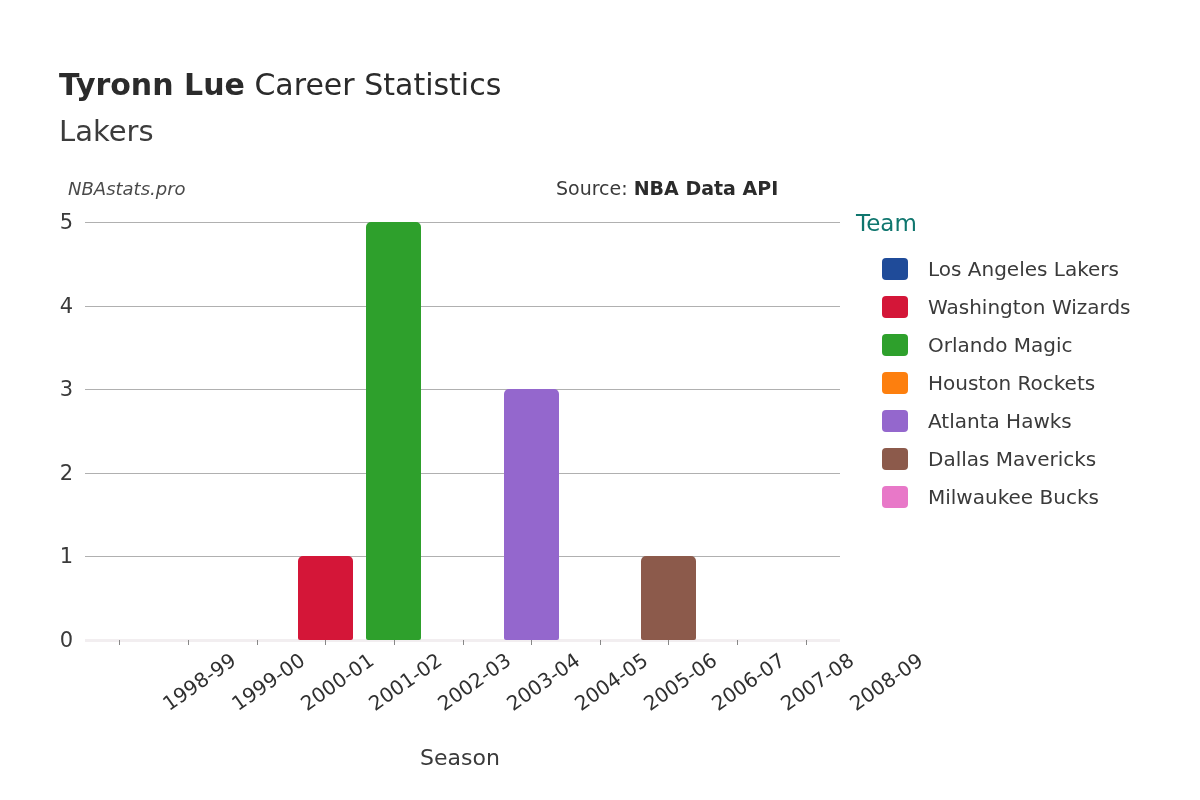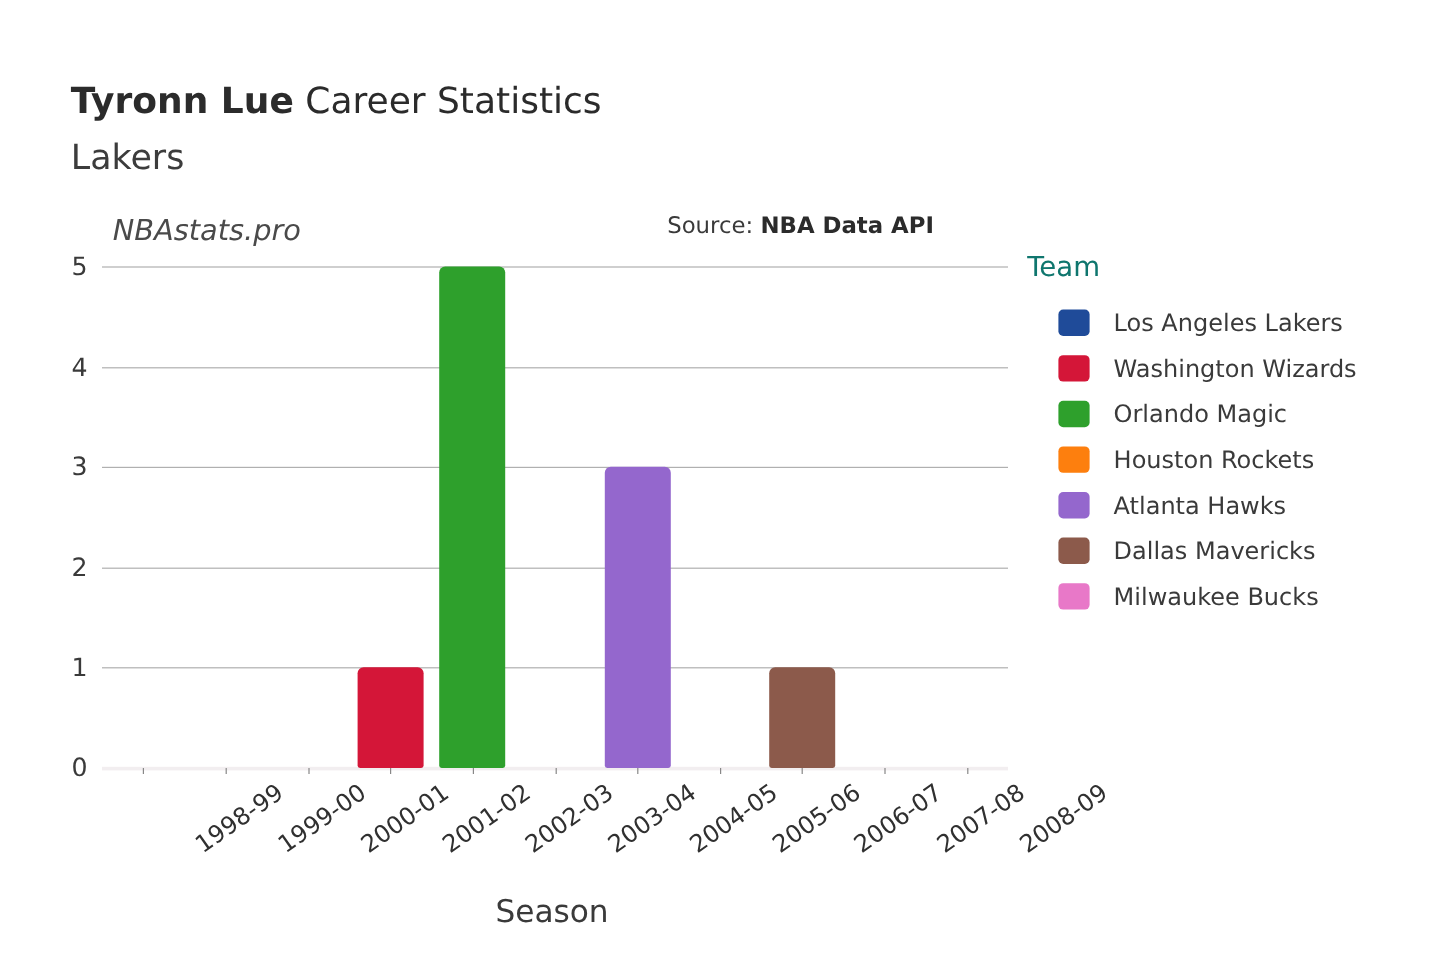--- a/index.html
+++ b/index.html
@@ -46,23 +46,23 @@
     font-size: 29px;
     line-height: 38px;
     font-weight: normal;
     color: #3c3c3c;
     white-space: nowrap;
   }
 
   
   .watermark {
     position: absolute;
-    left: 94px;
+    left: 68px;
     top: 178px;
-    font-size: 24px;
+    font-size: 18px;
     font-style: italic;
     color: #4a4a4a;
     white-space: nowrap;
   }
   .source {
     position: absolute;
     left: 556px;
     top: 177px;
     font-size: 19px;
     color: #3a3a3a;
@@ -142,21 +142,21 @@
     transform: rotate(-35deg);
     transform-origin: right top;
     text-align: right;
   }
   .xaxis-title {
     position: absolute;
     left: 0;
     top: 745px;
     width: 920px;
     text-align: center;
-    font-size: 26px;
+    font-size: 22px;
     color: #3a3a3a;
   }
 
   
   .legend {
     position: absolute;
     left: 856px;
     top: 210px;
     width: 340px;
   }

